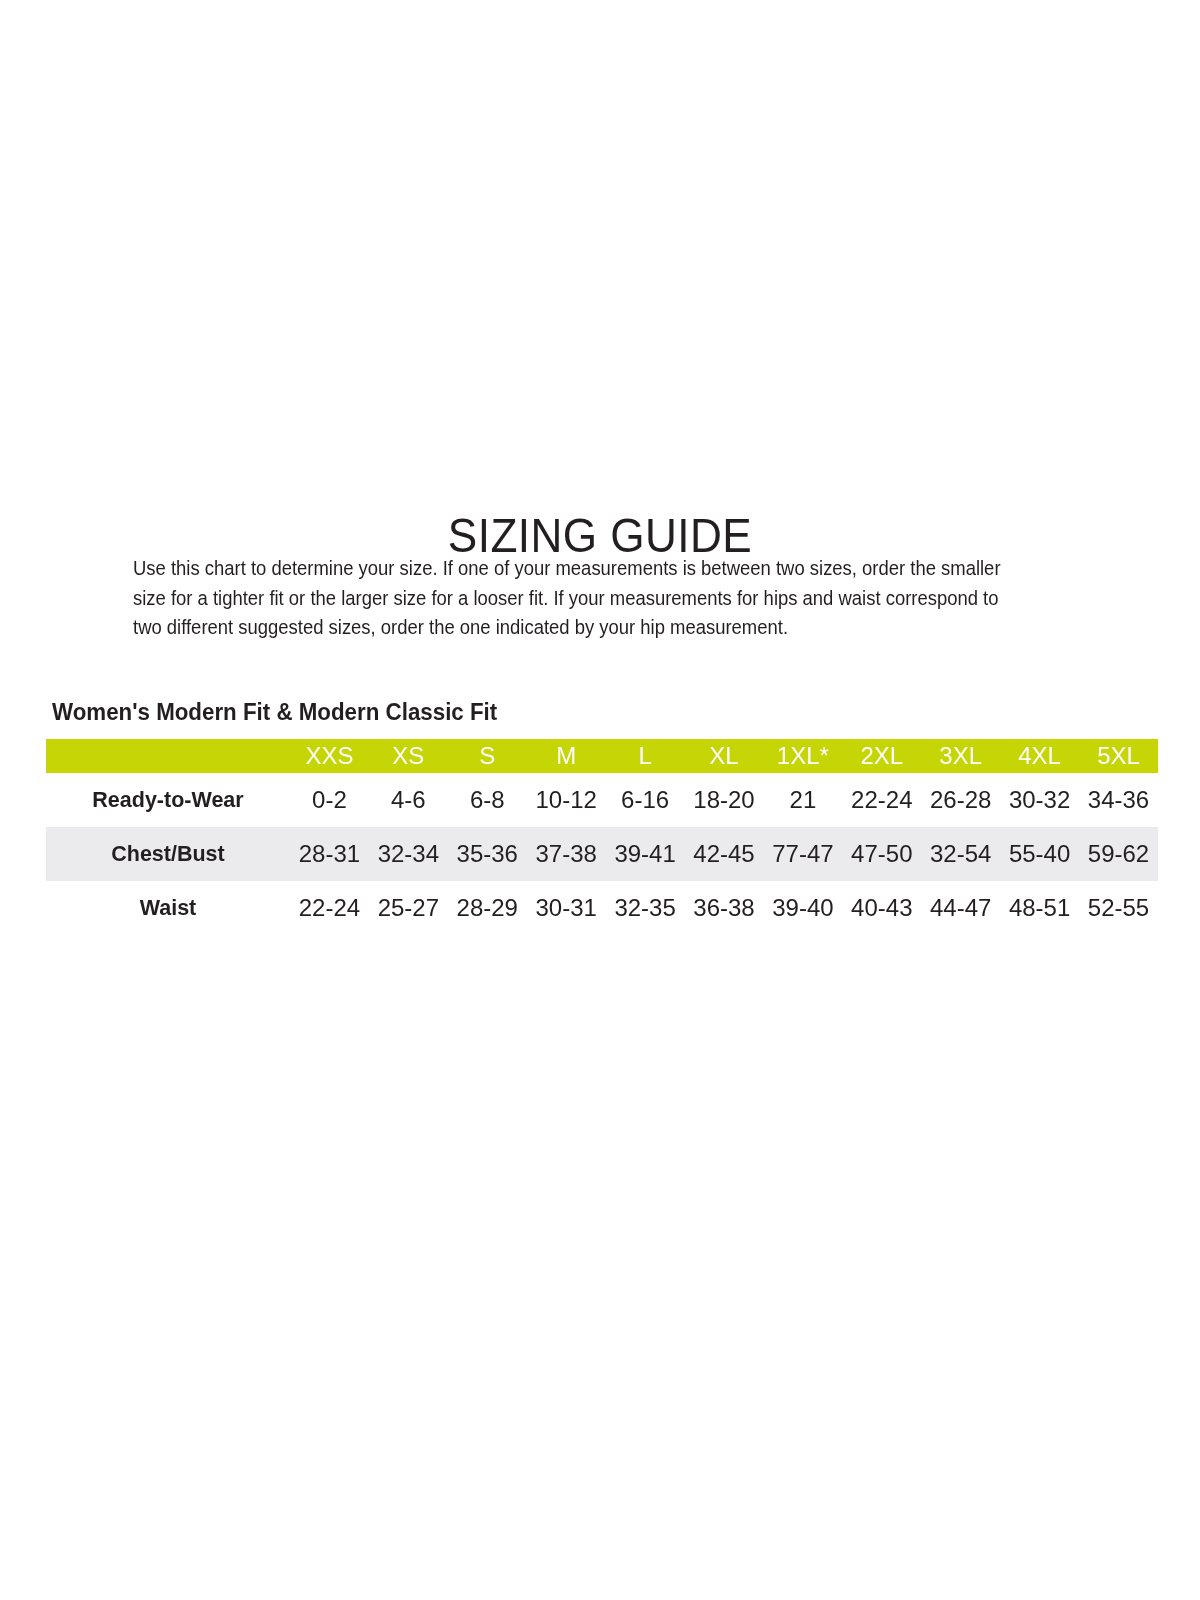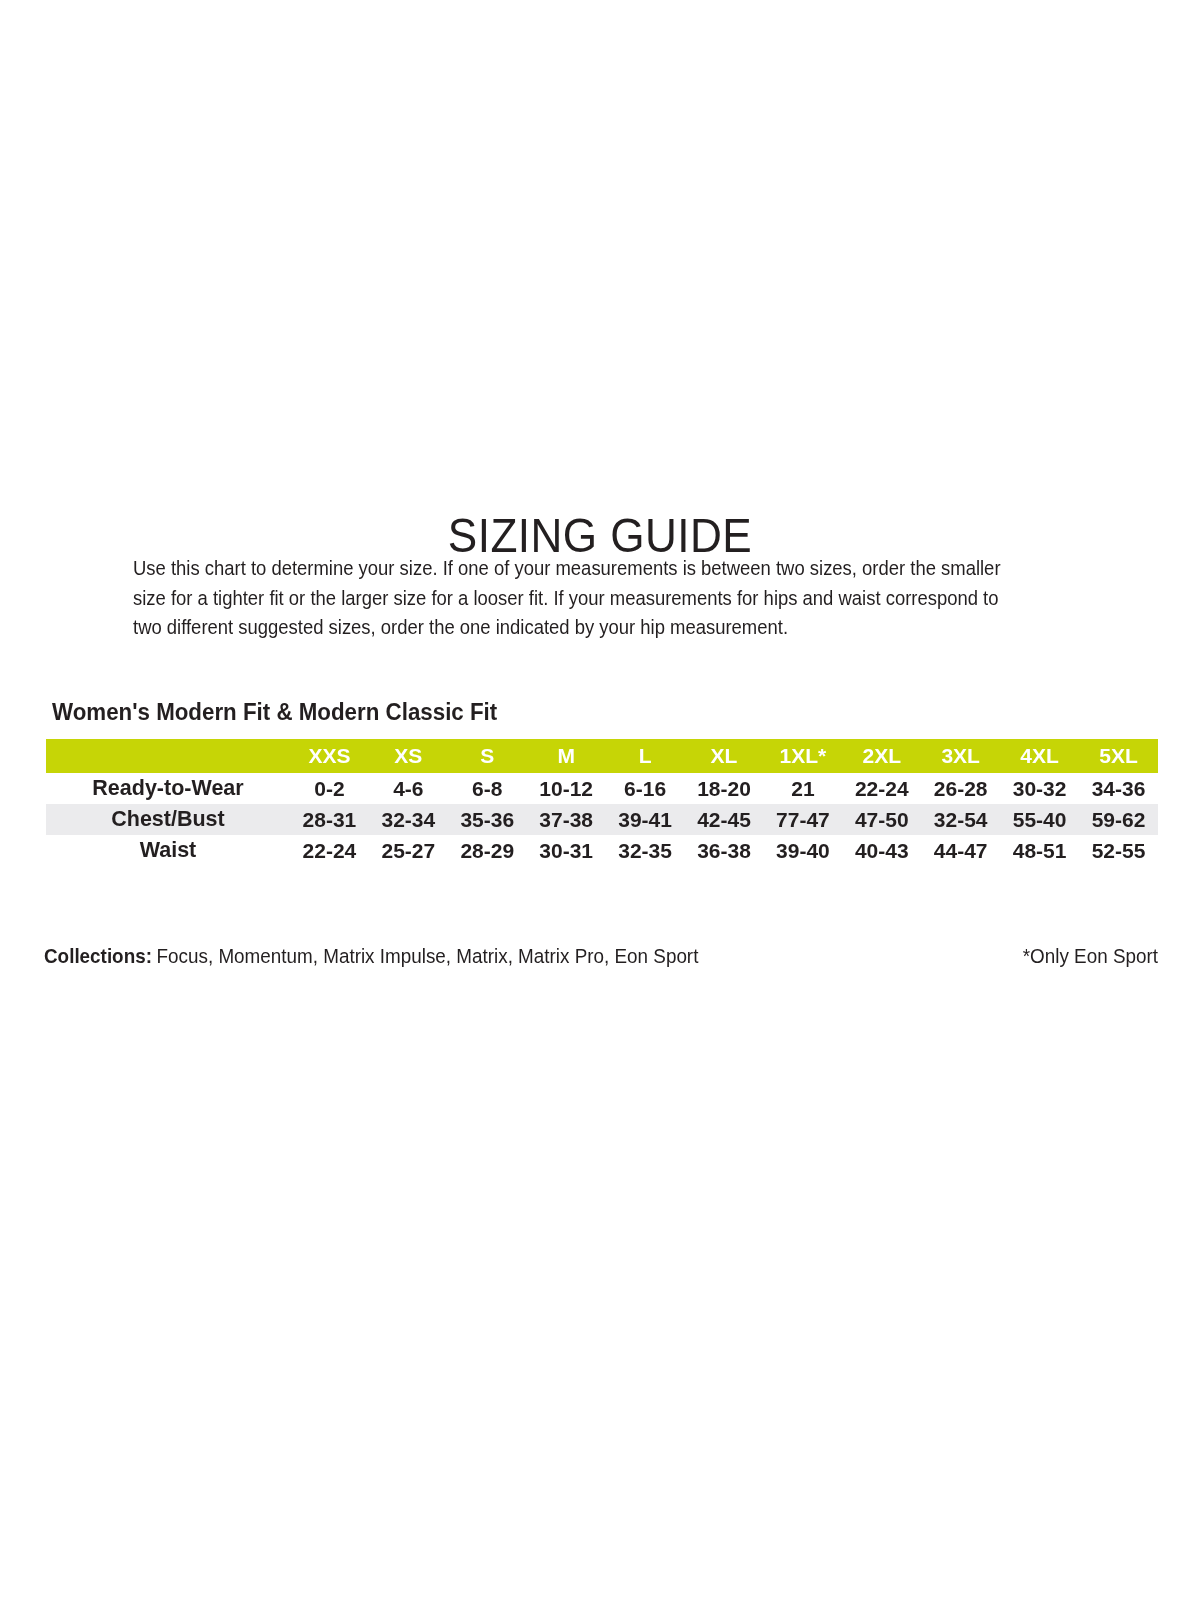--- a/index.html
+++ b/index.html
@@ -52,30 +52,30 @@
     position: absolute;
     top: 739px; left: 46px;
     width: 1112px;
     border-collapse: collapse;
     table-layout: fixed;
   }
   .size-table th, .size-table td {
     text-align: center;
     vertical-align: middle;
     padding: 0;
-    font-size: 21px;
-    font-weight: 700;
+    font-size: 24px;
+    font-weight: 400;
   }
   .size-table col.label-col { width: 244px; }
   .size-table thead tr { height: 34px; }
   .size-table thead th {
     background: var(--header-bg, #c6d506);
     color: var(--header-text, #ffffff);
   }
-  .size-table tbody tr { height: 31px; background: #ffffff; }
+  .size-table tbody tr { height: 54px; background: #ffffff; }
   .size-table tbody tr.alt { background: var(--row-alt-bg, #ebebed); }
   .size-table td.row-label { font-weight: 700; font-size: 21.5px; }
 
   .collections {
     position: absolute;
     top: 941px; left: 44px;
     width: 1114px;
     display: flex;
     justify-content: space-between;
     align-items: flex-start;
@@ -161,20 +161,14 @@
         <td>36-38</td>
         <td>39-40</td>
         <td>40-43</td>
         <td>44-47</td>
         <td>48-51</td>
         <td>52-55</td>
       </tr>
     </tbody>
   </table>
 
-  <div class="collections">
-    <div class="left">
-      <span class="lbl">Collections:</span><span>Focus, Momentum, Matrix Impulse, Matrix, Matrix Pro, Eon Sport</span>
-    </div>
-    <div class="right">*Only Eon Sport</div>
-  </div>
 
 </div>
 
 </body></html>

